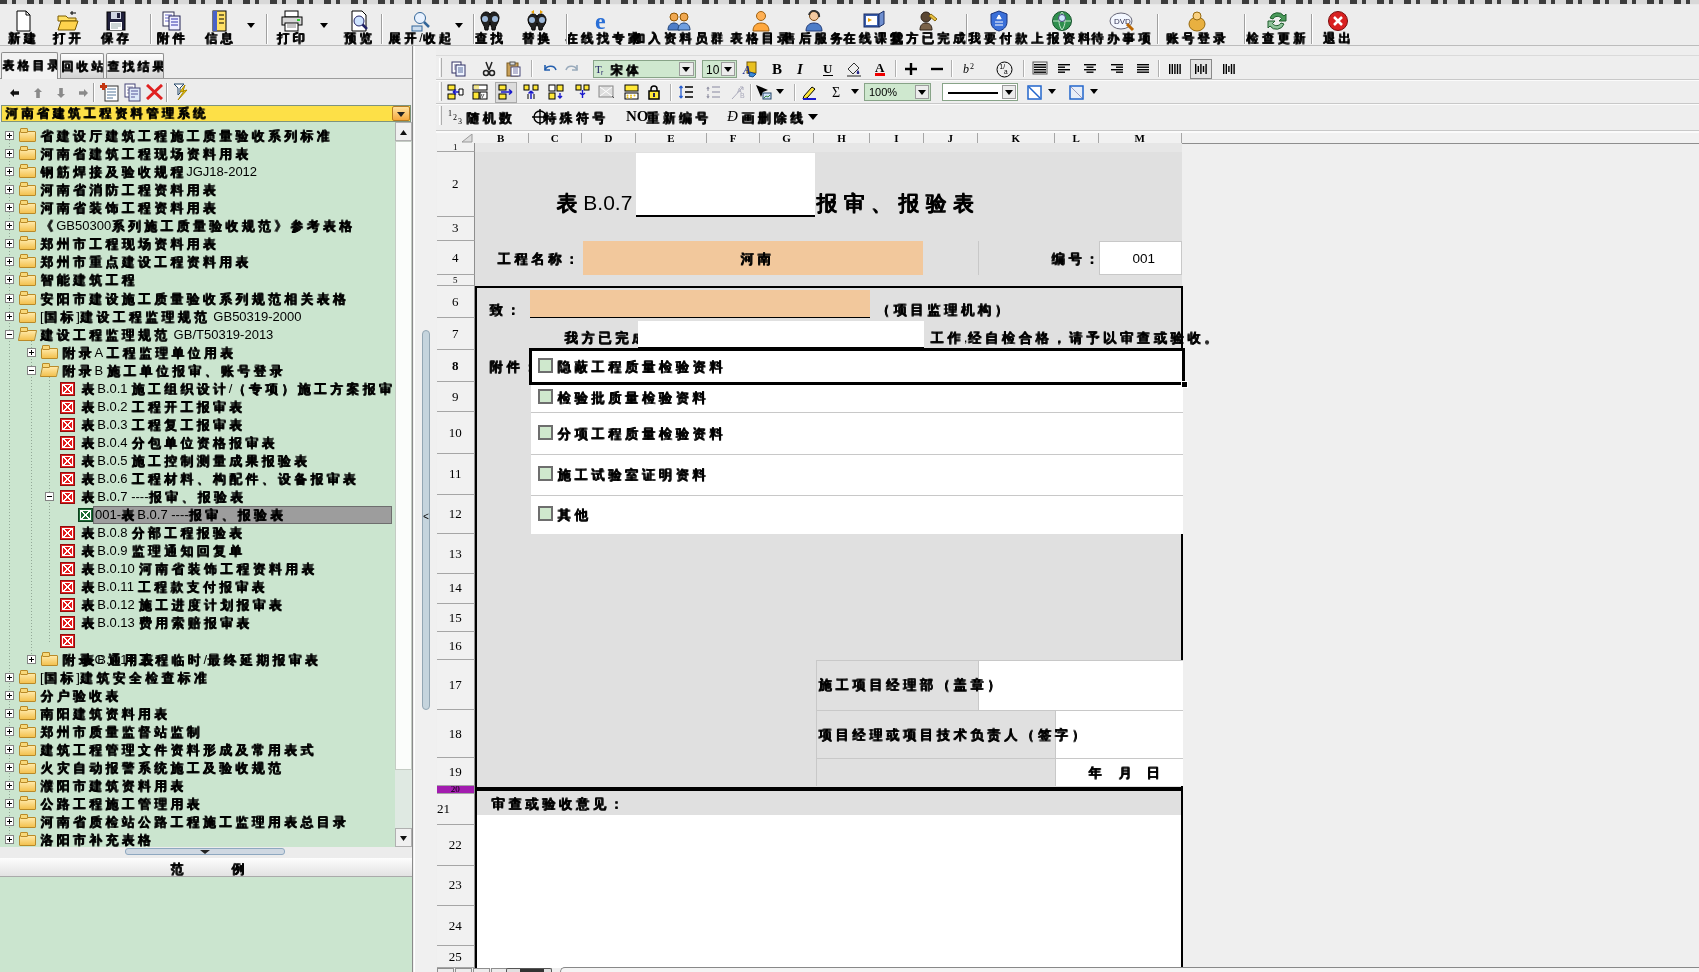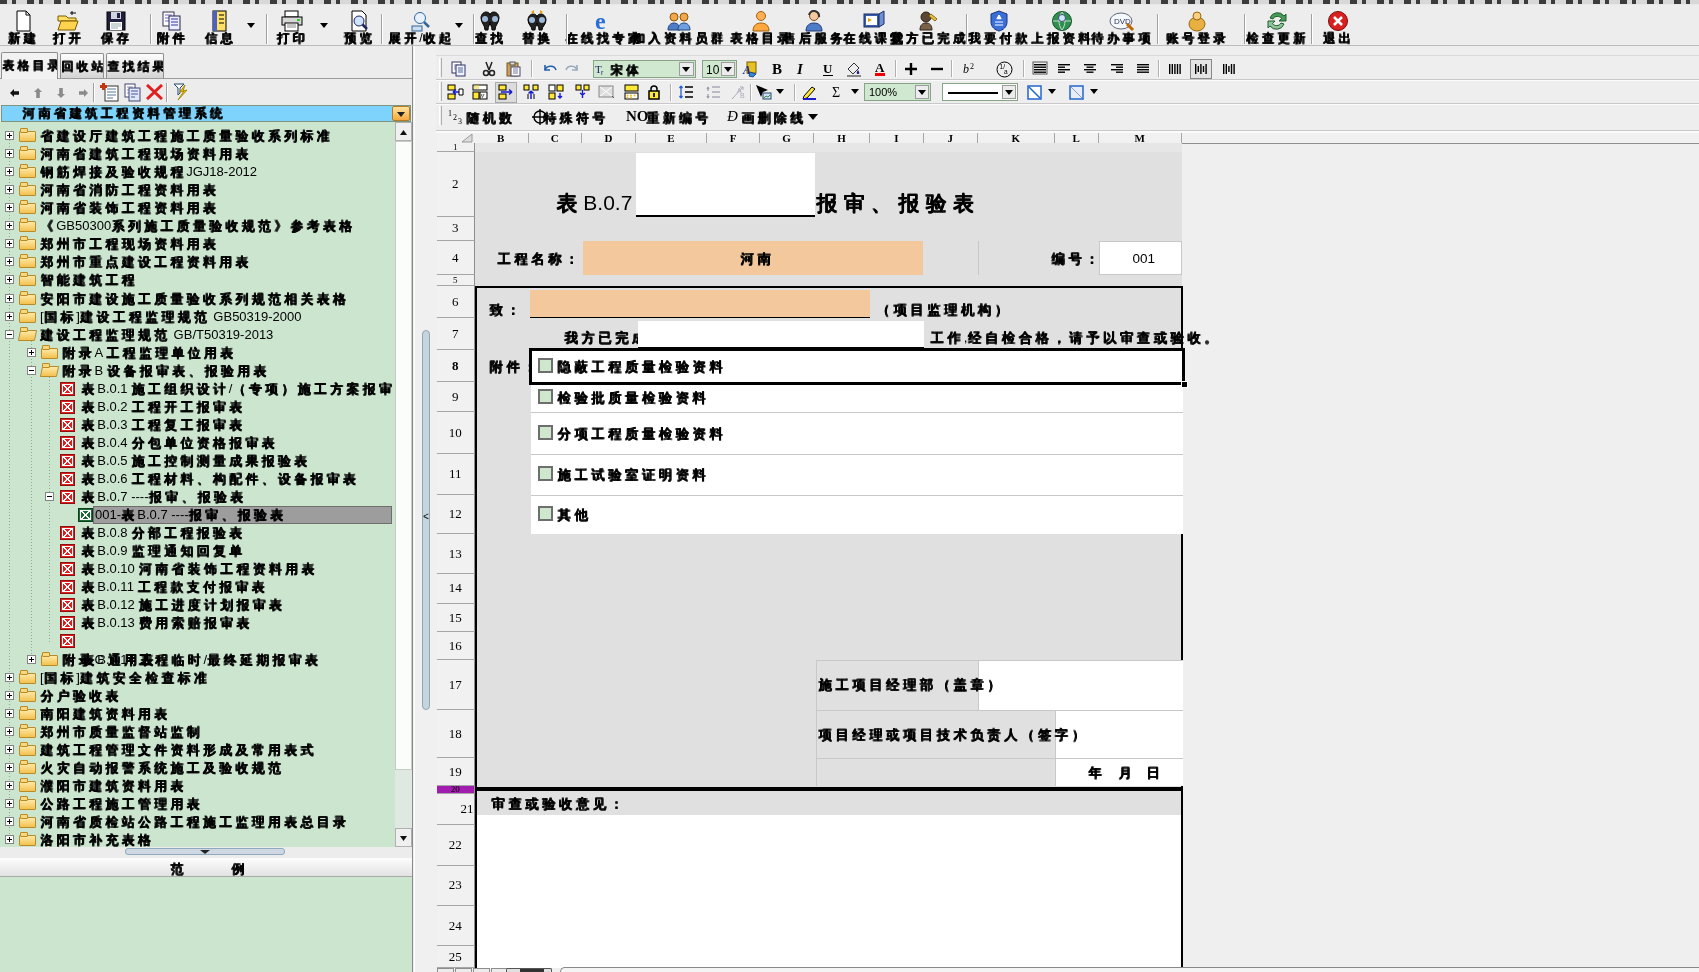--- a/index.html
+++ b/index.html
@@ -273,21 +273,21 @@
           </svg>
         </div>
 <div class="a" style="left:166px;top:4px;width:2px;height:19px;border-left:1px solid #a0a0a0;border-right:1px solid #fff"></div>
 <div class="a" style="left:173px;top:4px">
           <svg width="17" height="18" viewBox="0 0 17 18">
             <path d="M1 1h10l-4 4v5l-2 2V5z" fill="#fff" stroke="#246"></path>
             <path d="M12 2l-5 7 4-1-6 9 9-10-4 1z" fill="#ffd800" stroke="#a80"></path>
           </svg>
         </div>
 </div>
-<div class="a" style="left:1px;top:59px;width:410px;height:17px;background:#7dd3fc;border:1px solid #7e947e;font-size:12.5px;line-height:15px;padding-left:20px;white-space:nowrap;overflow:hidden"><span class="cj">河南省建筑工程资料管理系统</span></div>
+<div class="a" style="left:1px;top:59px;width:410px;height:17px;background:#fde047;border:1px solid #7e947e;font-size:12.5px;line-height:15px;padding-left:3px;white-space:nowrap;overflow:hidden"><span class="cj">河南省建筑工程资料管理系统</span></div>
 <div class="a" style="left:392px;top:60px;width:18px;height:15px;background:linear-gradient(#ffe2a0,#f6a93e);border:1px solid #b87c20;border-radius:2px">
         <svg width="8" height="5" viewBox="0 0 8 5" style="left:4px;top:5px">
           <path d="M0 0h8L4 5z" fill="#222"></path>
         </svg>
       </div>
 <div class="a" style="left:0;top:76px;width:412px;height:725px;background:#cbe5cf;overflow:hidden">
 <div class="dotv" style="left:9px;top:9px;height:708px"></div>
 <div class="dotv" style="left:31px;top:213px;height:325px"></div>
 <div class="dotv" style="left:49px;top:249px;height:271px"></div>
 <div class="exp" style="left:5px;top:9.0px">
@@ -406,21 +406,21 @@
           <div class="t"></div>
         </div>
 <div class="ti" style="left:62px;top:221.6px"><span class="cj">附录</span>A <span class="cj">工程监理单位用表</span></div>
 <div class="exp" style="left:27px;top:243.7px">
           <i></i>
         </div>
 <div class="fo" style="left:41px;top:240.7px">
           <div class="b" style="transform:skewX(-12deg)"></div>
           <div class="t"></div>
         </div>
-<div class="ti" style="left:62px;top:239.7px"><span class="cj">附录</span>B <span class="cj">设备报审表、报验用表</span></div>
+<div class="ti" style="left:62px;top:239.7px"><span class="cj">附录</span>B <span class="cj">施工单位报审、账号登录</span></div>
 <div class="xl" style="left:60px;top:259.7px">
           <b></b>
         </div>
 <div class="ti" style="left:81px;top:257.7px"><span class="cj">表</span>B.0.1 <span class="cj">施工组织设计</span>/<span class="cj">（专项）施工方案报审表</span></div>
 <div class="xl" style="left:60px;top:277.8px">
           <b></b>
         </div>
 <div class="ti" style="left:81px;top:275.8px"><span class="cj">表</span>B.0.2 <span class="cj">工程开工报审表</span></div>
 <div class="xl" style="left:60px;top:295.8px">
           <b></b>
@@ -1003,21 +1003,21 @@
 <div class="a" style="left:1.0px;top:321.0px;width:37.5px;height:40.5px;background:#f1f1f1;border-right:1px solid #8e8e8e;border-bottom:1px solid #a6a6a6;font-family:'Liberation Serif',serif;font-size:13px;text-align:center;line-height:40px;color:#000">11</div>
 <div class="a" style="left:1.0px;top:361.5px;width:37.5px;height:39.5px;background:#f1f1f1;border-right:1px solid #8e8e8e;border-bottom:1px solid #a6a6a6;font-family:'Liberation Serif',serif;font-size:13px;text-align:center;line-height:38px;color:#000">12</div>
 <div class="a" style="left:1.0px;top:401.0px;width:37.5px;height:40.0px;background:#f1f1f1;border-right:1px solid #8e8e8e;border-bottom:1px solid #a6a6a6;font-family:'Liberation Serif',serif;font-size:13px;text-align:center;line-height:39px;color:#000">13</div>
 <div class="a" style="left:1.0px;top:441.0px;width:37.5px;height:29.5px;background:#f1f1f1;border-right:1px solid #8e8e8e;border-bottom:1px solid #a6a6a6;font-family:'Liberation Serif',serif;font-size:13px;text-align:center;line-height:28px;color:#000">14</div>
 <div class="a" style="left:1.0px;top:470.5px;width:37.5px;height:28.0px;background:#f1f1f1;border-right:1px solid #8e8e8e;border-bottom:1px solid #a6a6a6;font-family:'Liberation Serif',serif;font-size:13px;text-align:center;line-height:27px;color:#000">15</div>
 <div class="a" style="left:1.0px;top:498.5px;width:37.5px;height:28.5px;background:#f1f1f1;border-right:1px solid #8e8e8e;border-bottom:1px solid #a6a6a6;font-family:'Liberation Serif',serif;font-size:13px;text-align:center;line-height:28px;color:#000">16</div>
 <div class="a" style="left:1.0px;top:527.0px;width:37.5px;height:50.0px;background:#f1f1f1;border-right:1px solid #8e8e8e;border-bottom:1px solid #a6a6a6;font-family:'Liberation Serif',serif;font-size:13px;text-align:center;line-height:49px;color:#000">17</div>
 <div class="a" style="left:1.0px;top:577.0px;width:37.5px;height:48.0px;background:#f1f1f1;border-right:1px solid #8e8e8e;border-bottom:1px solid #a6a6a6;font-family:'Liberation Serif',serif;font-size:13px;text-align:center;line-height:47px;color:#000">18</div>
 <div class="a" style="left:1.0px;top:625.0px;width:37.5px;height:28.0px;background:#f1f1f1;border-right:1px solid #8e8e8e;border-bottom:1px solid #a6a6a6;font-family:'Liberation Serif',serif;font-size:13px;text-align:center;line-height:27px;color:#000">19</div>
 <div class="a" style="left:1.0px;top:653.0px;width:37.5px;height:7.5px;background:#a21caf;border-right:1px solid #8e8e8e;border-bottom:1px solid #a6a6a6;font-family:'Liberation Serif',serif;font-size:9px;text-align:center;line-height:6px;color:#000">20</div>
-<div class="a" style="left:1.0px;top:660.5px;width:37.5px;height:31.0px;background:#f1f1f1;border-right:1px solid #8e8e8e;border-bottom:1px solid #a6a6a6;font-family:'Liberation Serif',serif;font-size:13px;text-align:right;line-height:30px;color:#000">21</div>
+<div class="a" style="left:1.0px;top:660.5px;width:37.5px;height:31.0px;background:#f1f1f1;border-right:1px solid #8e8e8e;border-bottom:1px solid #a6a6a6;font-family:'Liberation Serif',serif;font-size:13px;text-align:left;line-height:30px;color:#000">21</div>
 <div class="a" style="left:1.0px;top:691.5px;width:37.5px;height:41.5px;background:#f1f1f1;border-right:1px solid #8e8e8e;border-bottom:1px solid #a6a6a6;font-family:'Liberation Serif',serif;font-size:13px;text-align:center;line-height:40px;color:#000">22</div>
 <div class="a" style="left:1.0px;top:733.0px;width:37.5px;height:39.5px;background:#f1f1f1;border-right:1px solid #8e8e8e;border-bottom:1px solid #a6a6a6;font-family:'Liberation Serif',serif;font-size:13px;text-align:center;line-height:38px;color:#000">23</div>
 <div class="a" style="left:1.0px;top:772.5px;width:37.5px;height:40.0px;background:#f1f1f1;border-right:1px solid #8e8e8e;border-bottom:1px solid #a6a6a6;font-family:'Liberation Serif',serif;font-size:13px;text-align:center;line-height:39px;color:#000">24</div>
 <div class="a" style="left:1.0px;top:812.5px;width:37.5px;height:22.5px;background:#f1f1f1;border-right:1px solid #8e8e8e;border-bottom:1px solid #a6a6a6;font-family:'Liberation Serif',serif;font-size:13px;text-align:center;line-height:22px;color:#000">25</div>
 <div class="a" style="left:38.5px;top:10.0px;width:707.5px;height:8.5px;background:#e6e6e6"></div>
 <div class="a" style="left:38.5px;top:18.5px;width:707.5px;height:816.5px;background:#e0e0e0"></div>
 <div class="a" style="left:200.0px;top:19.5px;width:179.0px;height:64.5px;background:#fff;border-bottom:2px solid #000"></div>
 <div class="a" style="left:120.0px;top:56.0px;width:80.0px;height:25.0px;font-size:21px;color:#000;white-space:nowrap"><span class="cj" style="letter-spacing:.3em">表</span>B.0.7</div>
 <div class="a" style="left:380.0px;top:56.0px;width:144.0px;height:27.0px;font-size:21px;color:#000;white-space:nowrap"><span class="cj" style="letter-spacing:.3em">报审、报验表</span></div>
 <div class="a" style="left:146.5px;top:107.5px;width:340.5px;height:34.5px;background:#f2c89c"></div>

